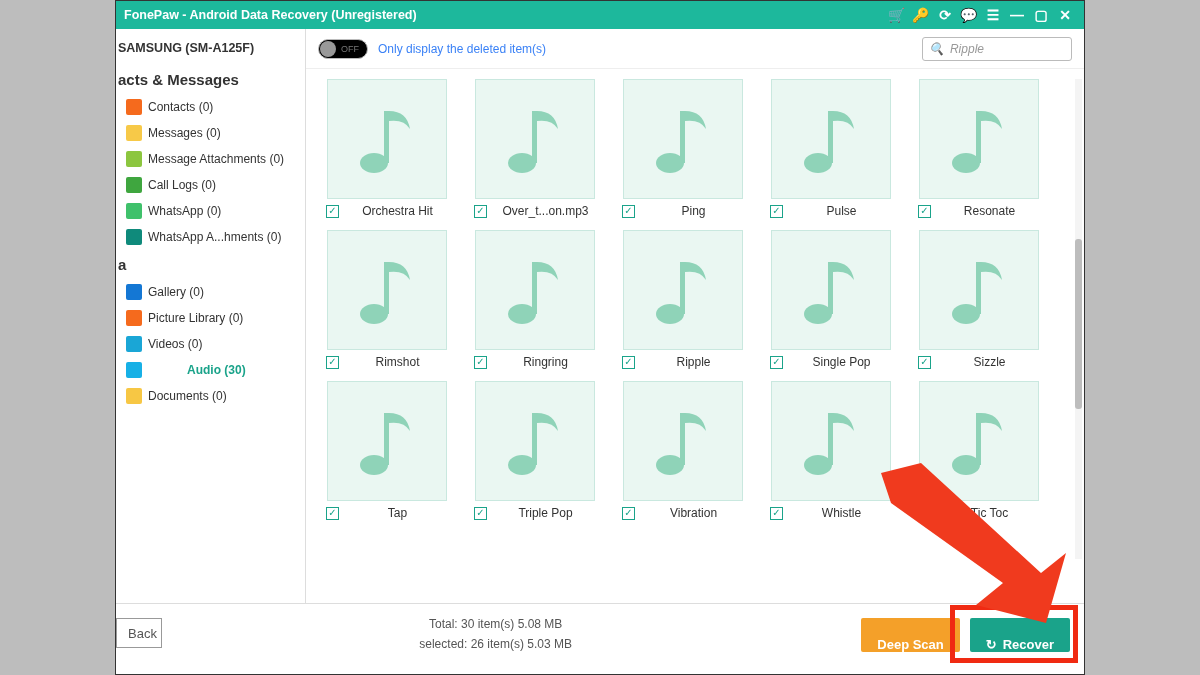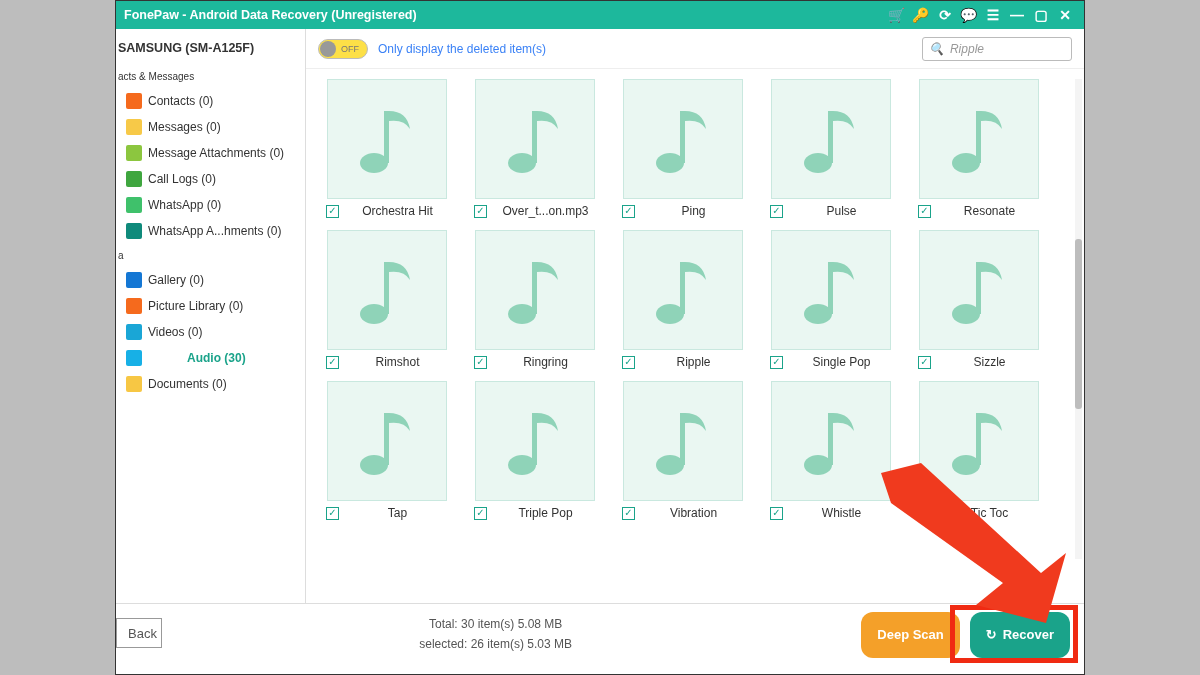--- a/index.html
+++ b/index.html
@@ -47,40 +47,40 @@
   .body-row { display:flex; height: 574px; }
   .sidebar {
     width: 190px;
     border-right: 1px solid #ddd;
     padding: 8px 4px 8px 0;
     font-size: 12px;
     color: #333;
     overflow: hidden;
   }
   .device-name { font-size: 12.5px; font-weight: bold; padding: 4px 6px 10px 2px; }
-  .section-head { font-size: 10px; font-weight: normal; padding: 6px 2px 6px 2px; color:#333;}
+  .section-head { font-size: 15px; font-weight: bold; padding: 6px 2px 6px 2px; color:#333;}
   .sb-item {
     display:flex; align-items:center;
     padding: 5px 2px 5px 10px;
     gap: 6px;
     cursor: pointer;
   }
   .sb-item.selected { color:#1aa38a; font-weight:bold;gap:45px; }
   .sb-ico { width:16px; height:16px; border-radius:2px; display:inline-block; flex-shrink:0;}
   .sb-label { white-space: nowrap; overflow:hidden; text-overflow: ellipsis; }
   
   .main { flex:1; display:flex; flex-direction:column; position:relative; }
   .toolbar {
     height: 40px; display:flex; align-items:center;
     padding: 0 12px; gap: 10px;
     border-bottom: 1px solid #eee;
   }
   .toggle {
     width: 50px; height: 20px; border:1px solid #bbb; border-radius: 10px;
-    background:#fde047; position:relative; display:flex; align-items:center;
+    background:#000000; position:relative; display:flex; align-items:center;
     font-size:9px; color:#777; padding-left:22px;
   }
   .toggle .knob {
     position:absolute; left:1px; top:1px; width:16px; height:16px;
     border-radius:50%; background:#999;
   }
   .toggle-label { font-size:12px; color:#3b82f6; flex:1; }
   .searchbox {
     width: 150px; height: 24px; border:1px solid #bbb; border-radius:3px;
     display:flex; align-items:center; padding:0 6px; gap:6px; color:#999; font-size:12px; font-style:italic;
@@ -121,23 +121,23 @@
     font-size:12px; color:#555; position:relative;
   }
   .back-btn {
     position:absolute; left:0; top:14px;
     width:46px; height:30px; border:1px solid #999; background:#fff;
     display:flex; align-items:center; justify-content:flex-end;
     font-size:13px; padding-right:4px;
   }
   .totals { flex:1; text-align:center; line-height:1.6; }
   .btn {
-    height: 46px; padding: 0 16px; border:none; color:#fff;
-    font-size:13px; font-weight:bold; border-radius:12px; cursor:pointer;
-    display:inline-flex; align-items:center; gap:6px;
+    height: 34px; padding: 0 16px; border:none; color:#fff;
+    font-size:13px; font-weight:bold; border-radius:2px; cursor:pointer;
+    display:inline-flex; align-items:flex-end; gap:6px;
   }
   .btn.orange { background:#f4a029; margin-right:10px;}
   .btn.green { background:#1aa38a; }
   
   .red-highlight {
     position:absolute; right: 6px; bottom: 2px;
     width: 128px; height: 58px; border: 5px solid #f02a12;
     pointer-events:none;
   }
   

